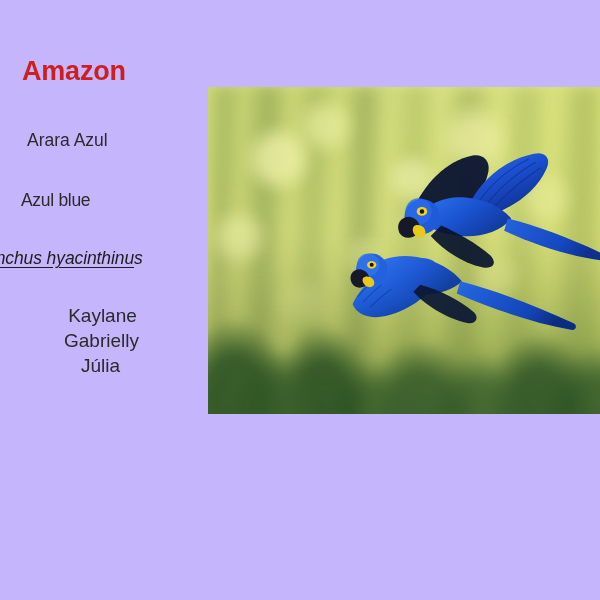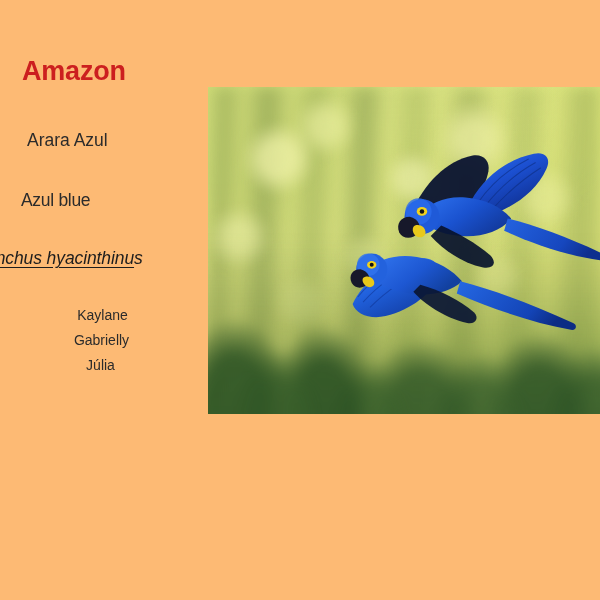--- a/index.html
+++ b/index.html
@@ -12,21 +12,21 @@
     height: 600px;
     position: relative;
     overflow: hidden;
     font-family: "Liberation Sans", sans-serif;
     -webkit-font-smoothing: antialiased;
   }
 
   .slide {
     position: absolute;
     inset: 0;
-    background: #fdba74;
+    background: #c4b5fd;
   }
 
   
   .title {
     position: absolute;
     left: 22px;
     top: 56px;
     font-size: 27px;
     font-weight: bold;
     color: #CC1F1F;
@@ -67,21 +67,21 @@
     text-decoration: underline;
     text-underline-offset: 2.5px;
   }
 
   .names {
     position: absolute;
     left: 0;
     top: 303px;
     width: 205px;
     text-align: center;
-    font-size: 14px;
+    font-size: 19px;
     color: #2b2b2b;
     line-height: 25px;
   }
   .names div { white-space: nowrap; }
   .name-2 { margin-left: -2px; }
   .name-3 { margin-left: -4px; }
 
   
   .photo {
     position: absolute;

